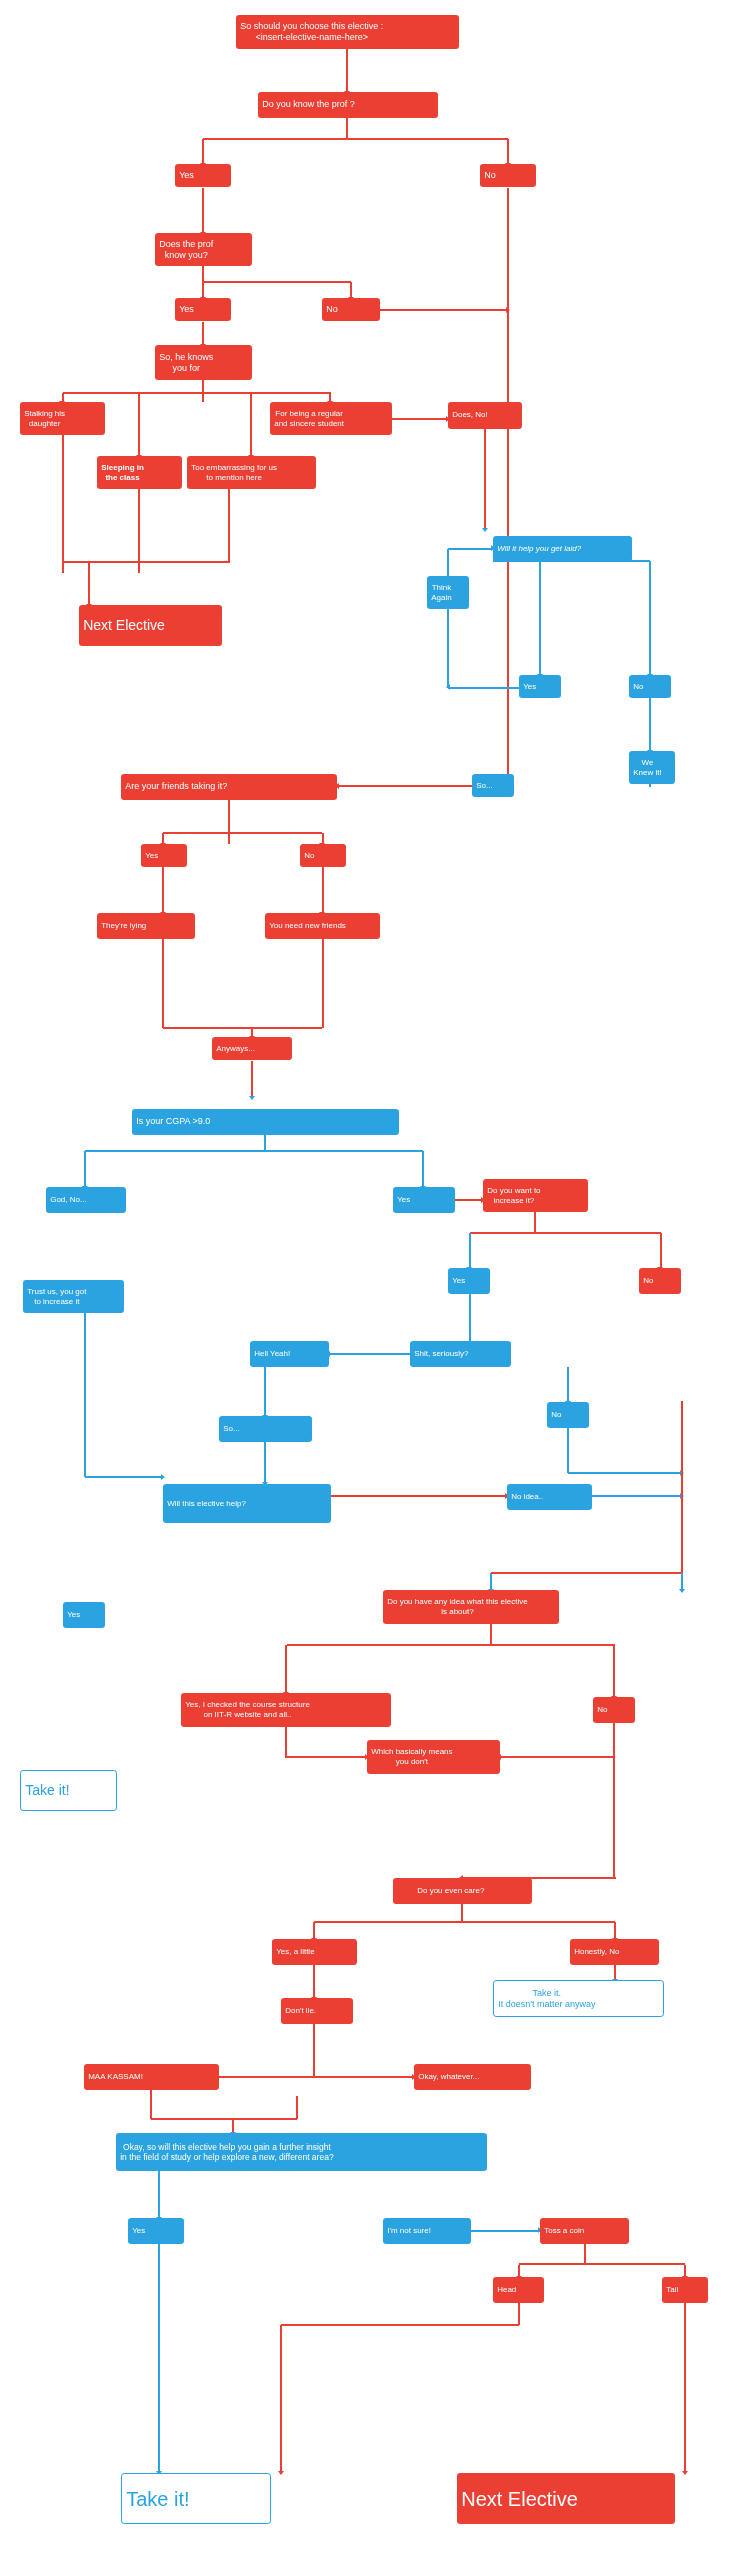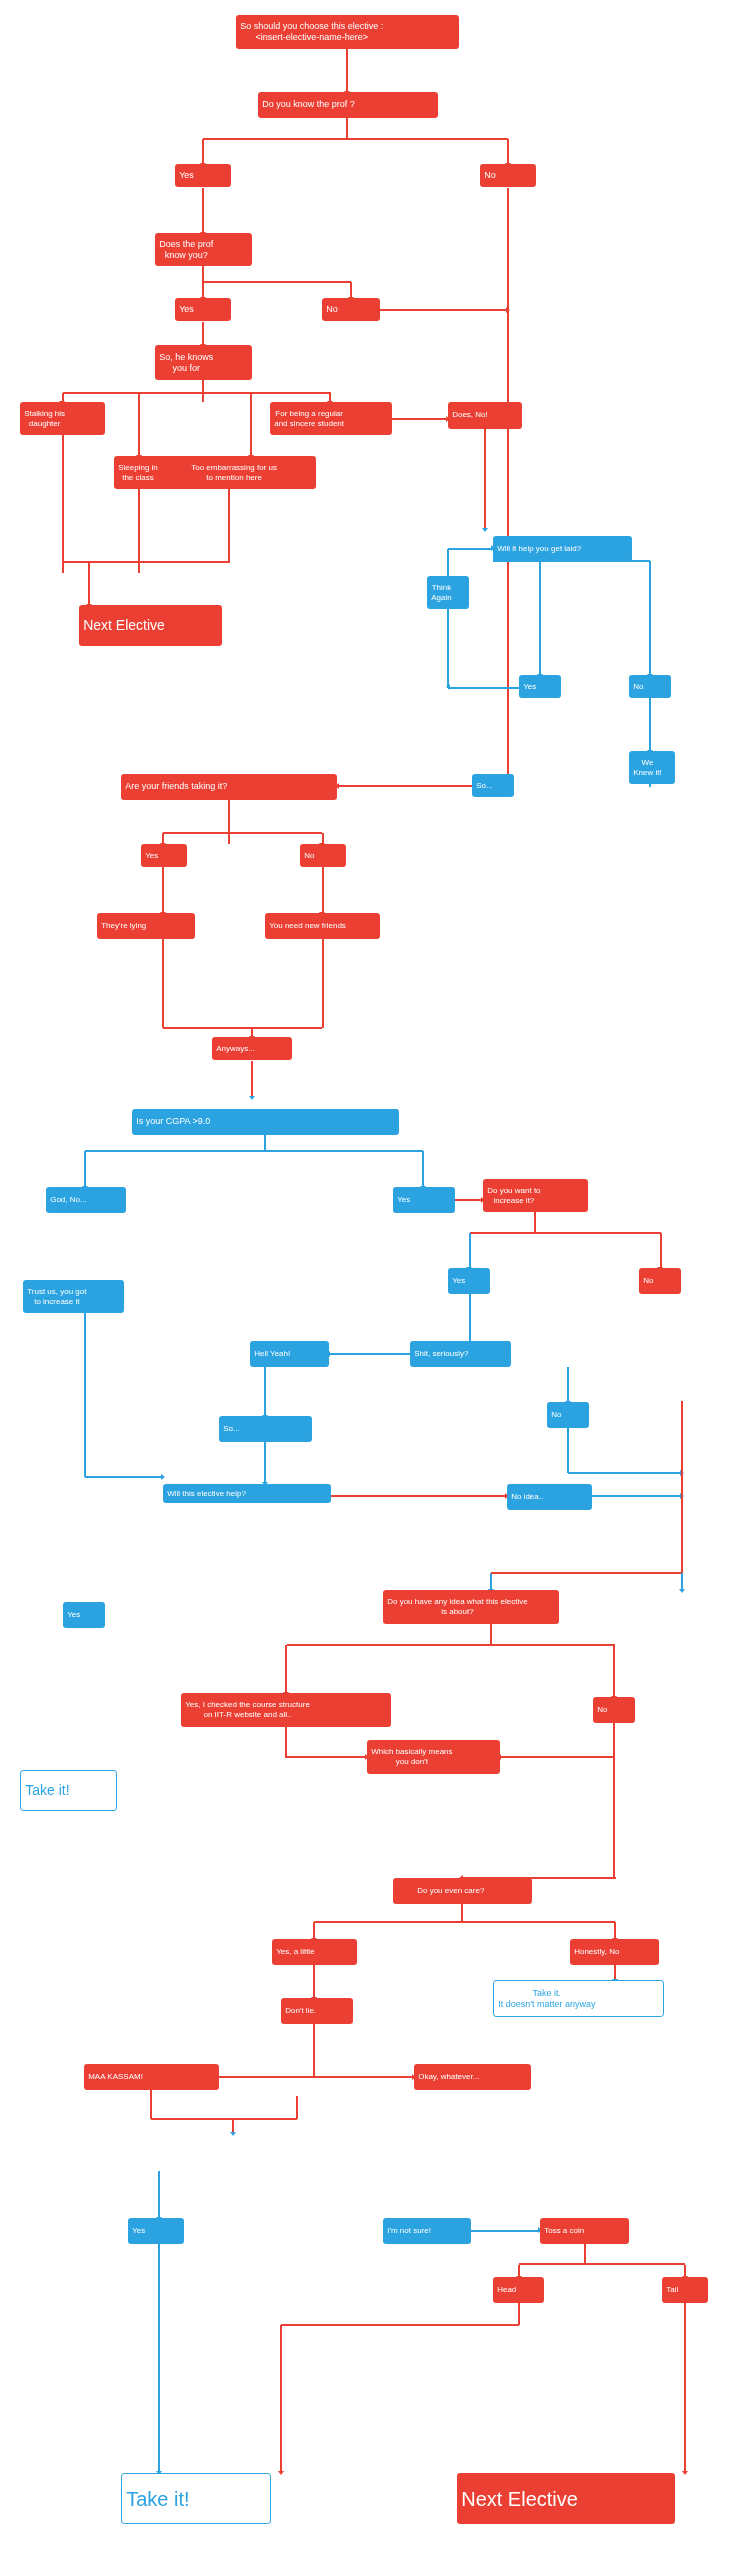--- a/index.html
+++ b/index.html
@@ -214,40 +214,40 @@
       <span style="white-space: pre-line;">No</span>
     </div>
     <div class="node red" style="left: 155px; top: 345px; width: 97px; height: 35px; font-size: 9px; padding: 2.1px 4.2px;">
       <span style="white-space: pre-line;">So, he knows
 you for</span>
     </div>
     <div class="node red" style="left: 20px; top: 402px; width: 85px; height: 33px; font-size: 8px; padding: 2.1px 4.2px;">
       <span style="white-space: pre-line;">Stalking his
 daughter</span>
     </div>
-    <div class="node red" style="left: 114px; top: 456px; width: 85px; height: 33px; font-size: 8px; padding: 2.1px 4.2px;">
+    <div class="node red" style="left: 97px; top: 456px; width: 85px; height: 33px; font-size: 8px; padding: 2.1px 4.2px; font-weight: bold;">
       <span style="white-space: pre-line;">Sleeping in
 the class</span>
     </div>
     <div class="node red" style="left: 187px; top: 456px; width: 129px; height: 33px; font-size: 8px; padding: 2.1px 4.2px;">
       <span style="white-space: pre-line;">Too embarrassing for us
 to mention here</span>
     </div>
     <div class="node red" style="left: 270px; top: 402px; width: 122px; height: 33px; font-size: 8px; padding: 2.1px 4.2px;">
       <span style="white-space: pre-line;">For being a regular
 and sincere student</span>
     </div>
     <div class="node red" style="left: 448px; top: 402px; width: 74px; height: 26.5px; font-size: 8px; padding: 2.1px 4.2px;">
       <span style="white-space: pre-line;">Does, No!</span>
     </div>
     <div class="node red" style="left: 79px; top: 605px; width: 143px; height: 41px; font-size: 14px; padding: 2.1px 4.2px;">
       <span style="white-space: pre-line;">Next Elective</span>
     </div>
     <div class="node blue" style="left: 493px; top: 536px; width: 139px; height: 25.5px; font-size: 8px; padding: 2.1px 4.2px;">
-      <span style="white-space: pre-line;">Will it help you get laid?</span>
+      <span style="white-space: pre-line; font-style: italic;">Will it help you get laid?</span>
     </div>
     <div class="node blue" style="left: 427px; top: 576px; width: 42px; height: 33px; font-size: 8px; padding: 2.1px 4.2px;">
       <span style="white-space: pre-line;">Think
 Again</span>
     </div>
     <div class="node blue" style="left: 519px; top: 675px; width: 42px; height: 23px; font-size: 8px; padding: 2.1px 4.2px;">
       <span style="white-space: pre-line;">Yes</span>
     </div>
     <div class="node blue" style="left: 629px; top: 675px; width: 42px; height: 23px; font-size: 8px; padding: 2.1px 4.2px;">
       <span style="white-space: pre-line;">No</span>
@@ -305,21 +305,21 @@
     </div>
     <div class="node blue" style="left: 410px; top: 1341px; width: 101px; height: 25.5px; font-size: 8px; padding: 2.1px 4.2px;">
       <span style="white-space: pre-line;">Shit, seriously?</span>
     </div>
     <div class="node blue" style="left: 547px; top: 1402px; width: 42px; height: 25.5px; font-size: 8px; padding: 2.1px 4.2px;">
       <span style="white-space: pre-line;">No</span>
     </div>
     <div class="node blue" style="left: 219px; top: 1416px; width: 93px; height: 25.5px; font-size: 8px; padding: 2.1px 4.2px;">
       <span style="white-space: pre-line;">So...</span>
     </div>
-    <div class="node blue" style="left: 163px; top: 1484px; width: 168px; height: 19px; font-size: 8px; padding: 2.1px 4.2px;">
+    <div class="node blue" style="left: 163px; top: 1484px; width: 168px; height: 39px; font-size: 8px; padding: 2.1px 4.2px;">
       <span style="white-space: pre-line;">Will this elective help?</span>
     </div>
     <div class="node blue" style="left: 507px; top: 1484px; width: 85px; height: 25.5px; font-size: 8px; padding: 2.1px 4.2px;">
       <span style="white-space: pre-line;">No idea..</span>
     </div>
     <div class="node red" style="left: 383px; top: 1590px; width: 176px; height: 34px; font-size: 8px; padding: 2.1px 4.2px;">
       <span style="white-space: pre-line;">Do you have any idea what this elective
 is about?</span>
     </div>
     <div class="node blue" style="left: 63px; top: 1602px; width: 42px; height: 25.5px; font-size: 8px; padding: 2.1px 4.2px;">
@@ -353,20 +353,24 @@
     </div>
     <div class="node outline" style="left: 493px; top: 1980px; width: 171px; height: 37px; font-size: 9px; padding: 2.1px 4.2px;">
       <span style="white-space: pre-line;">Take it.
 It doesn't matter anyway</span>
     </div>
     <div class="node red" style="left: 84px; top: 2064px; width: 135px; height: 25.5px; font-size: 8px; padding: 2.1px 4.2px;">
       <span style="white-space: pre-line;">MAA KASSAM!</span>
     </div>
     <div class="node red" style="left: 414px; top: 2064px; width: 117px; height: 25.5px; font-size: 8px; padding: 2.1px 4.2px;">
       <span style="white-space: pre-line;">Okay, whatever...</span>
+    </div>
+    <div class="node blue" style="left: 116px; top: 2133px; width: 371px; height: 38px; font-size: 8.5px; padding: 2.1px 4.2px;">
+      <span style="white-space: pre-line;">Okay, so will this elective help you gain a further insight
+in the field of study or help explore a new,  different area?</span>
     </div>
     <div class="node blue" style="left: 128px; top: 2218px; width: 56px; height: 25.5px; font-size: 8px; padding: 2.1px 4.2px;">
       <span style="white-space: pre-line;">Yes</span>
     </div>
     <div class="node blue" style="left: 383px; top: 2218px; width: 88px; height: 25.5px; font-size: 8px; padding: 2.1px 4.2px;">
       <span style="white-space: pre-line;">I'm not sure!</span>
     </div>
     <div class="node red" style="left: 540px; top: 2218px; width: 89px; height: 25.5px; font-size: 8px; padding: 2.1px 4.2px;">
       <span style="white-space: pre-line;">Toss a coin</span>
     </div>

